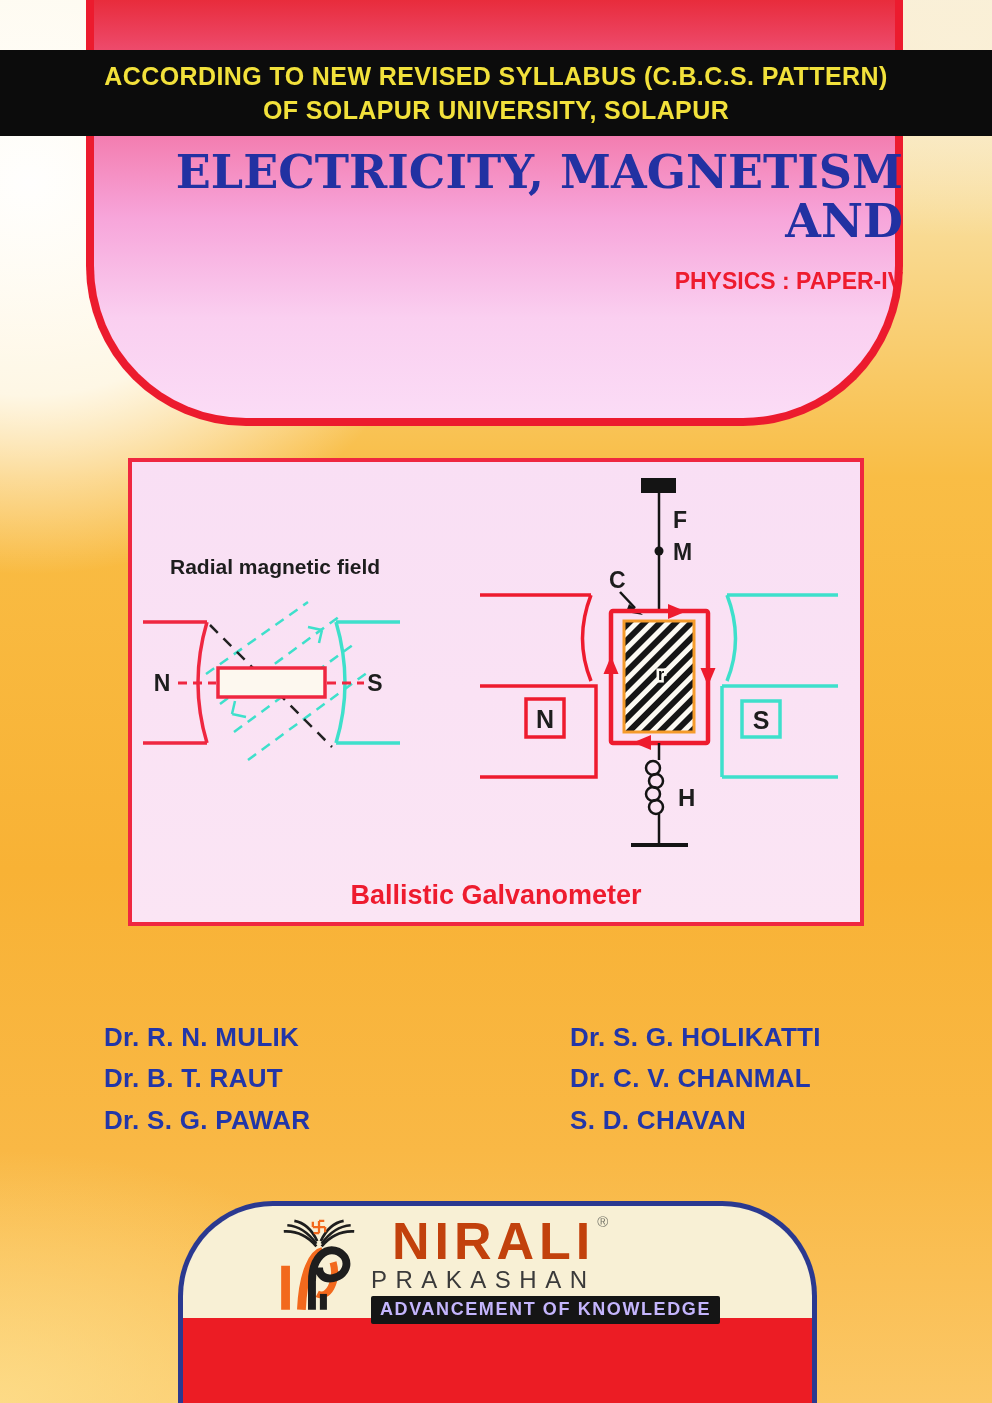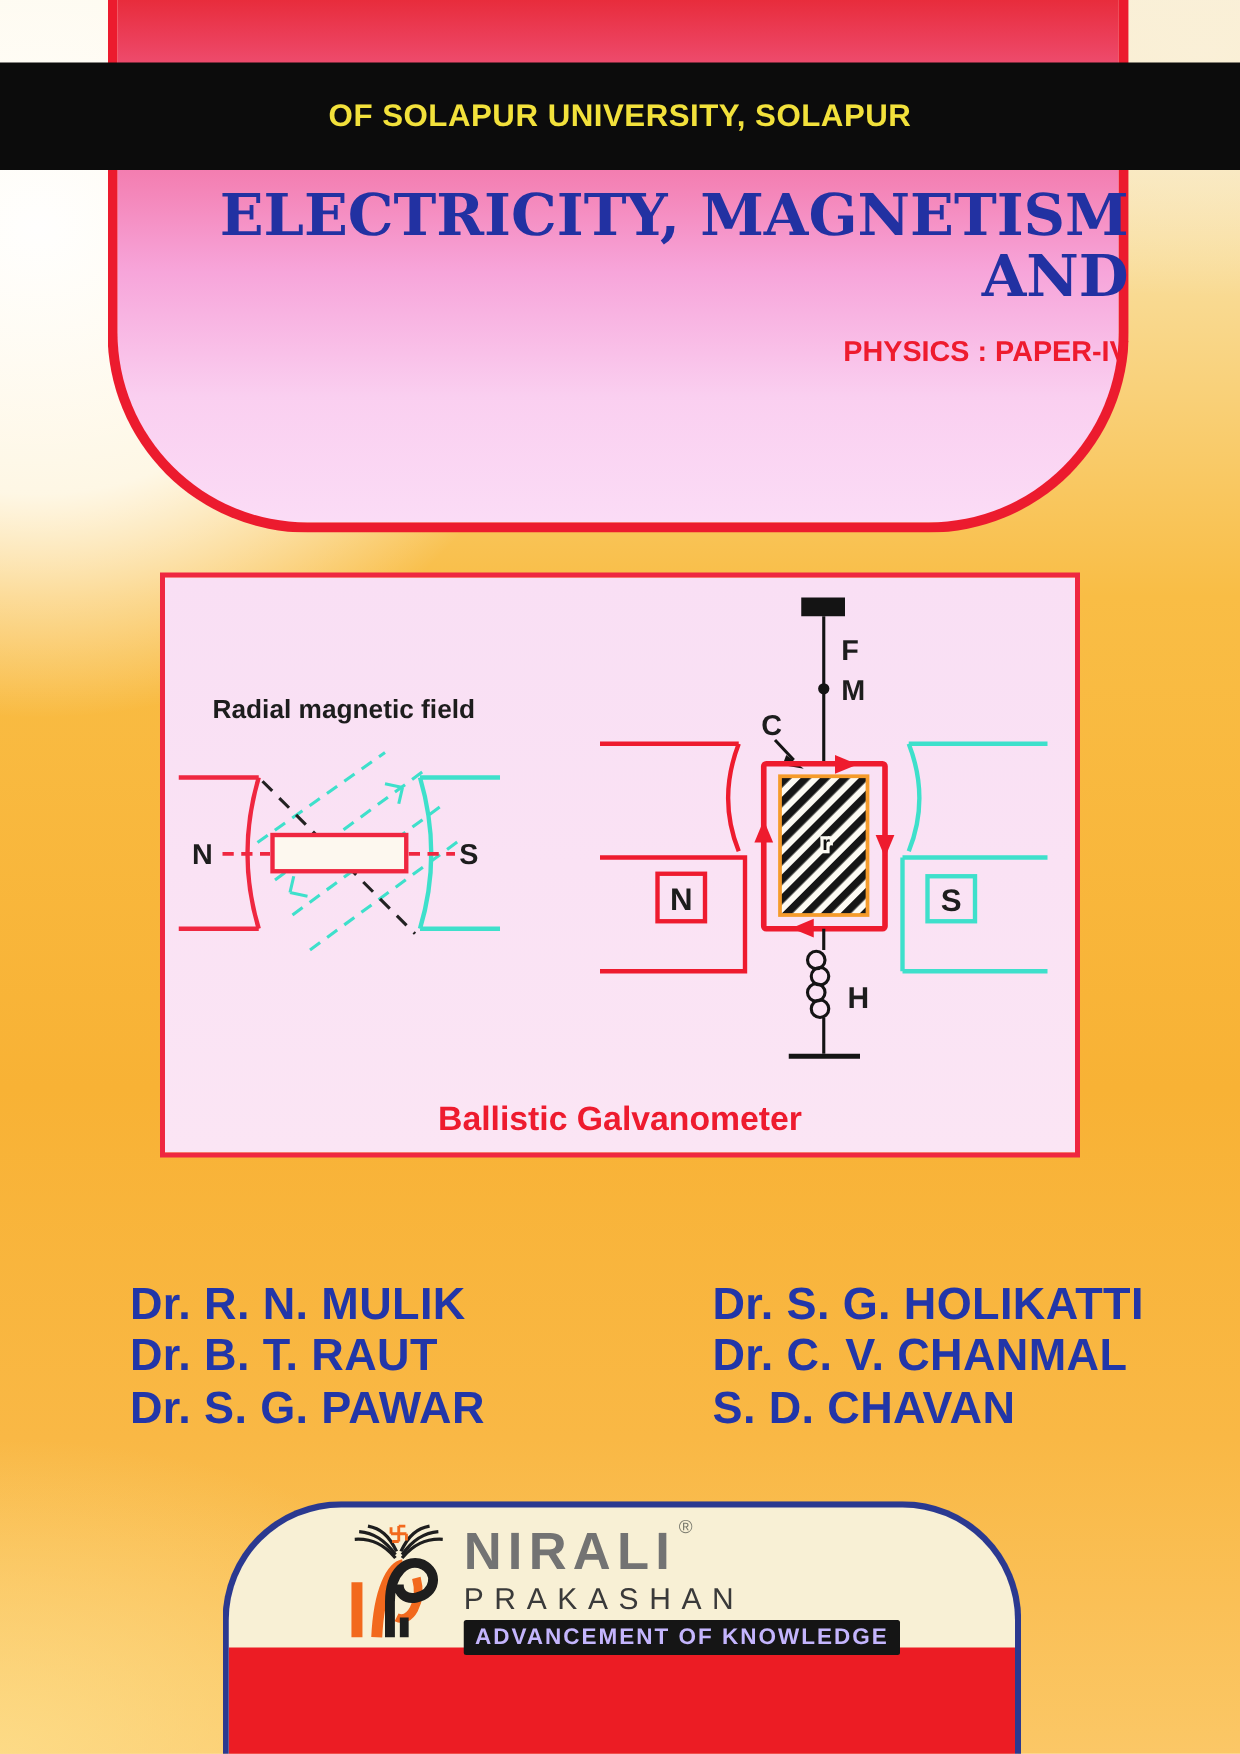--- a/index.html
+++ b/index.html
@@ -44,47 +44,48 @@
   .figure-box{
     left:128px;top:458px;width:736px;height:468px;box-sizing:border-box;
     background:linear-gradient(180deg,#F9DFF4 0%,#FBE5F4 100%);
     border:4px solid #EF2740;z-index:1;
   }
   .figure-box svg{display:block;}
 
   
   .authors{left:0;top:1016px;width:992px;z-index:1;}
   .author{
-    position:absolute;color:#2236A8;font-weight:bold;font-size:36px;white-space:nowrap;
+    position:absolute;color:#2236A8;font-weight:bold;font-size:26px;white-space:nowrap;
     letter-spacing:.3px;
   }
   
   .pub-card{
     left:178px;top:1201px;width:639px;height:215px;box-sizing:border-box;
     border:5px solid #2B3990;border-bottom:none;border-radius:95px 95px 0 0;
     background:#F8F0D5;overflow:hidden;z-index:2;
   }
   .pub-red{position:absolute;left:0;right:0;top:112px;bottom:0;background:#EC1C24;}
   .logo-row{position:absolute;top:10px;left:0;right:0;display:flex;justify-content:center;align-items:flex-start;gap:8px;}
   .logo-text{display:flex;flex-direction:column;align-items:flex-start;}
   .nirali-line{display:flex;align-items:flex-start;}
-  .nirali{color:#737373;font-weight:bold;font-size:42px;line-height:50px;letter-spacing:5px;}
+  .nirali{color:#c2410c;font-weight:bold;font-size:52px;line-height:50px;letter-spacing:5px;margin-left:21px;}
   .regmark{color:#7A7A6E;font-size:15px;line-height:15px;margin-left:2px;margin-top:-2px;}
   .prakashan{color:#3A3A3A;font-weight:normal;font-size:24px;letter-spacing:8.5px;line-height:26px;margin-top:1px;}
   .adv-bar{
     background:#151515;color:#c4b5fd;font-weight:bold;font-size:18px;letter-spacing:1.6px;
     padding:3px 9px 4px 9px;margin-top:3px;border-radius:2px;white-space:nowrap;
   }
 </style>
 </head>
 <body>
 
 <div class="abs title-card"></div>
 
 <div class="abs banner">
+  <div>ACCORDING TO NEW REVISED SYLLABUS (C.B.C.S. PATTERN)</div>
   <div>OF SOLAPUR UNIVERSITY, SOLAPUR</div>
 </div>
 
 <div class="abs title-block">
   <div class="t-line">ELECTRICITY, MAGNETISM</div>
   <div class="t-line">AND</div>
   <div class="t-sub t-sub1">PHYSICS : PAPER-IV</div>
 </div>
 
 <div class="abs figure-box">

